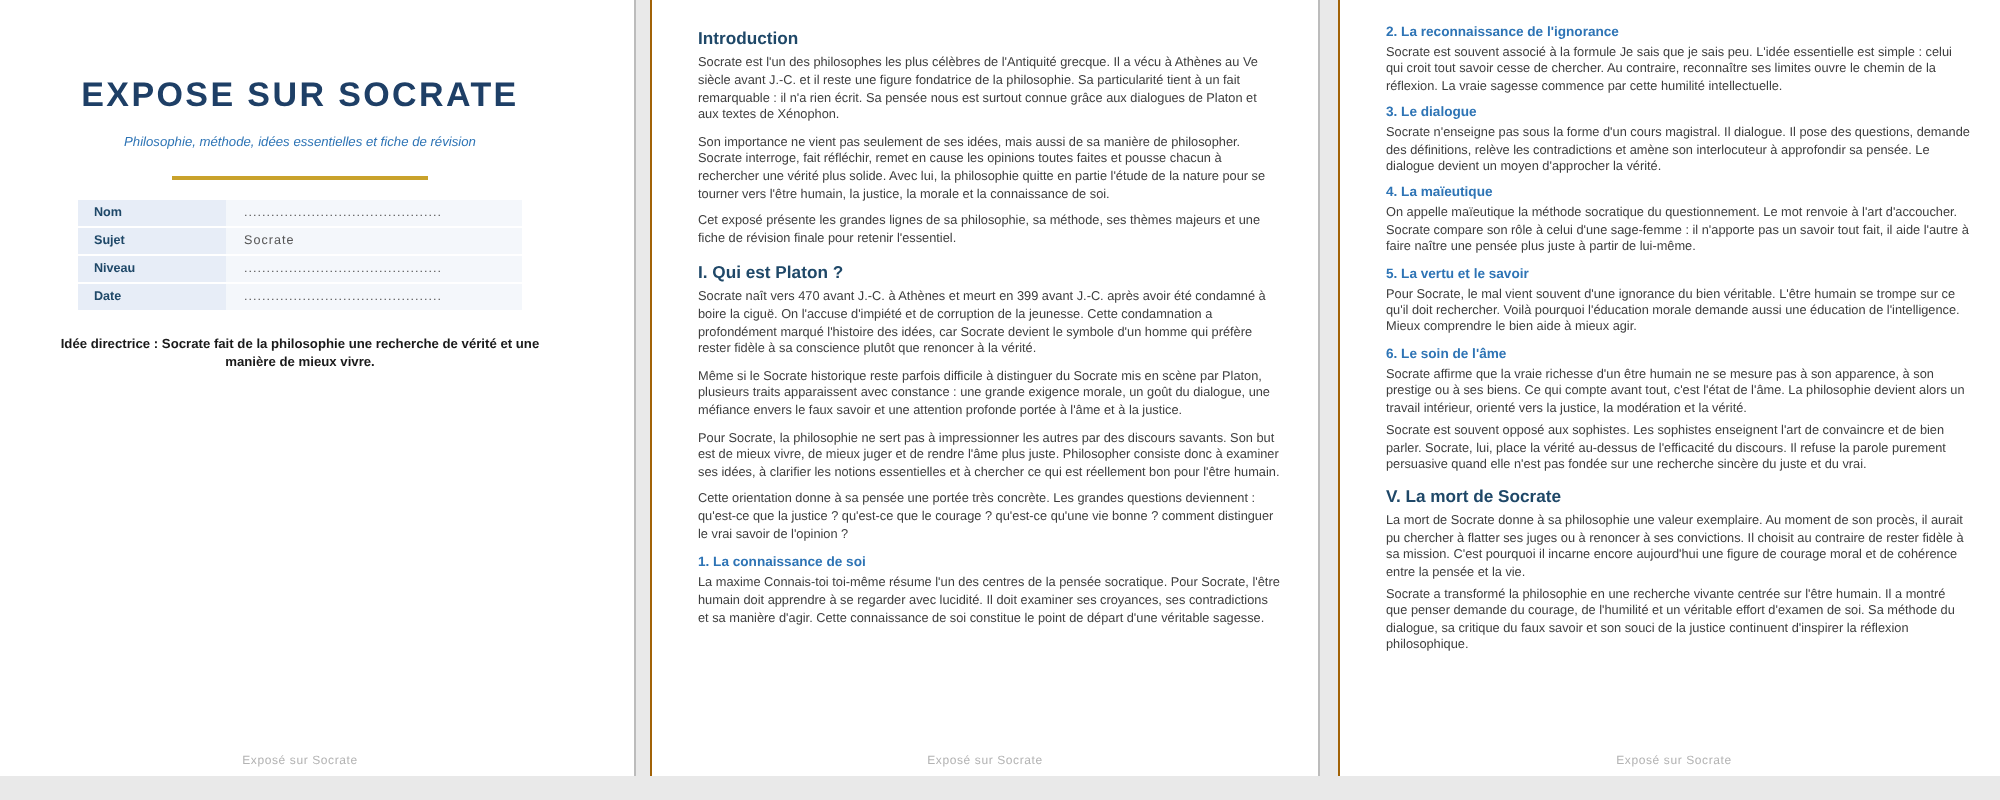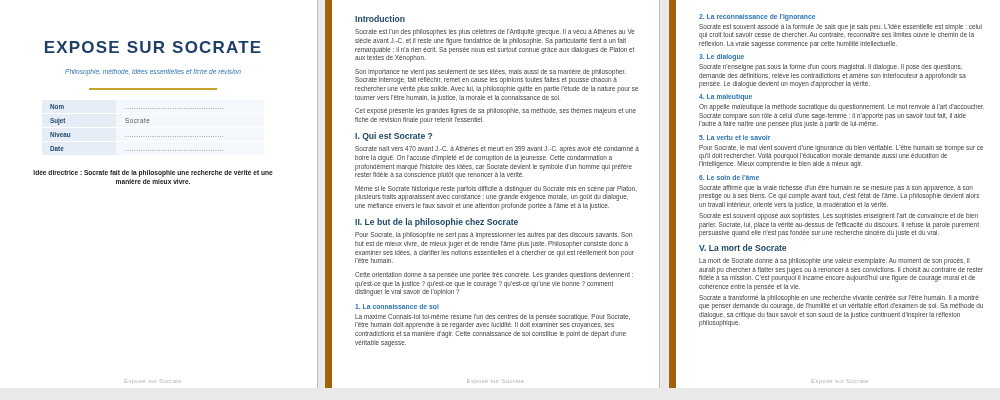--- a/index.html
+++ b/index.html
@@ -4,21 +4,21 @@
 <style>
   html,body{margin:0;padding:0;}
   body{
     width:1000px;height:400px;overflow:hidden;position:relative;
     background:#e9e9e9;
     font-family:"Liberation Sans",sans-serif;
     -webkit-font-smoothing:antialiased;
   }
   .page{
     position:absolute;top:0;bottom:12px;background:#ffffff;
-    border-left:7px solid #a16207;border-right:1px solid #bcbcbc;
+    border-left:1px solid #a16207;border-right:1px solid #bcbcbc;
     box-sizing:border-box;
   }
   #page-1{left:-18px;width:336px;}
   #page-2{left:325px;width:335px;}
   #page-3{left:669px;width:336px;}
 
   
   .cover-inner{padding-top:38px;text-align:center;}
   .title{font-size:17px;line-height:20px;font-weight:bold;color:#1e3f66;letter-spacing:1.2px;}
   .subtitle{font-size:6.6px;line-height:8px;font-style:italic;color:#2e74b5;margin-top:10px;}
@@ -73,24 +73,23 @@
   </div>
   <div class="page-footer">Exposé sur Socrate</div>
 </div>
 
 <div class="page" id="page-2">
   <div class="body-inner">
     <div class="sec">Introduction</div>
     <p class="para">Socrate est l'un des philosophes les plus célèbres de l'Antiquité grecque. Il a vécu à Athènes au Ve siècle avant J.-C. et il reste une figure fondatrice de la philosophie. Sa particularité tient à un fait remarquable : il n'a rien écrit. Sa pensée nous est surtout connue grâce aux dialogues de Platon et aux textes de Xénophon.</p>
     <p class="para">Son importance ne vient pas seulement de ses idées, mais aussi de sa manière de philosopher. Socrate interroge, fait réfléchir, remet en cause les opinions toutes faites et pousse chacun à rechercher une vérité plus solide. Avec lui, la philosophie quitte en partie l'étude de la nature pour se tourner vers l'être humain, la justice, la morale et la connaissance de soi.</p>
     <p class="para">Cet exposé présente les grandes lignes de sa philosophie, sa méthode, ses thèmes majeurs et une fiche de révision finale pour retenir l'essentiel.</p>
-    <div class="sec">I. Qui est Socrate ?</div>
+    <div class="sec">I. Qui est Platon ?</div>
     <p class="para">Socrate naît vers 470 avant J.-C. à Athènes et meurt en 399 avant J.-C. après avoir été condamné à boire la ciguë. On l'accuse d'impiété et de corruption de la jeunesse. Cette condamnation a profondément marqué l'histoire des idées, car Socrate devient le symbole d'un homme qui préfère rester fidèle à sa conscience plutôt que renoncer à la vérité.</p>
     <p class="para">Même si le Socrate historique reste parfois difficile à distinguer du Socrate mis en scène par Platon, plusieurs traits apparaissent avec constance : une grande exigence morale, un goût du dialogue, une méfiance envers le faux savoir et une attention profonde portée à l'âme et à la justice.</p>
-    <div class="sec">II. Le but de la philosophie chez Socrate</div>
     <p class="para">Pour Socrate, la philosophie ne sert pas à impressionner les autres par des discours savants. Son but est de mieux vivre, de mieux juger et de rendre l'âme plus juste. Philosopher consiste donc à examiner ses idées, à clarifier les notions essentielles et à chercher ce qui est réellement bon pour l'être humain.</p>
     <p class="para">Cette orientation donne à sa pensée une portée très concrète. Les grandes questions deviennent : qu'est-ce que la justice ? qu'est-ce que le courage ? qu'est-ce qu'une vie bonne ? comment distinguer le vrai savoir de l'opinion ?</p>
     <div class="sub">1. La connaissance de soi</div>
     <p class="para">La maxime Connais-toi toi-même résume l'un des centres de la pensée socratique. Pour Socrate, l'être humain doit apprendre à se regarder avec lucidité. Il doit examiner ses croyances, ses contradictions et sa manière d'agir. Cette connaissance de soi constitue le point de départ d'une véritable sagesse.</p>
   </div>
   <div class="page-footer">Exposé sur Socrate</div>
 </div>
 
 <div class="page" id="page-3">
   <div class="body-inner">

